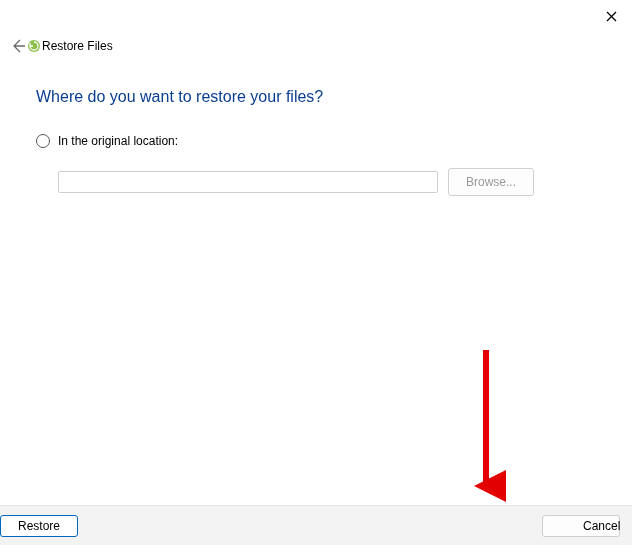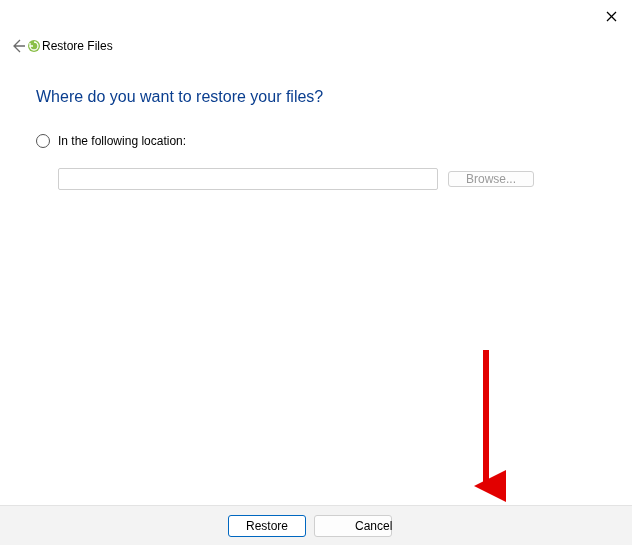--- a/index.html
+++ b/index.html
@@ -106,39 +106,39 @@
       height: 22px;
       border: 1px solid #cfcfcf;
       border-radius: 2px;
       padding: 0 6px;
       font-family: inherit;
       font-size: 12px;
       background: #fff;
     }
     .browse-btn {
       width: 86px;
-      height: 16px;
+      height: 28px;
       border: 1px solid #d0d0d0;
       border-radius: 3px;
       background: #fdfdfd;
       color: #9a9a9a;
       cursor: default;
       font-family: inherit;
       font-size: 12px;
     }
     .footer {
       position: absolute;
       bottom: 0;
       left: 0;
       right: 0;
       height: 40px;
       background: #f3f3f3;
       border-top: 1px solid #e3e3e3;
       display: flex;
-      justify-content: center;
+      justify-content: space-between;
       align-items: center;
       gap: 8px;
       padding-right: 12px;
     }
     .footer button {
       width: 78px;
       height: 22px;
       font-family: inherit;
       font-size: 12px;
       border-radius: 3px;
@@ -189,21 +189,21 @@
   </span>
   <span class="app-title">Restore Files</span>
 </div>
 
 <div class="content">
   <h1 class="heading">Where do you want to restore your files?</h1>
 
 
   <div class="radio-row">
     <span class="radio"></span>
-    <span>In the following location:</span>
+    <span>In the original location:</span>
   </div>
 
   <div class="path-row">
     <input class="path-input" type="text" value="" style="">
     <button class="browse-btn" disabled="">Browse...</button>
   </div>
 </div>
 
 <svg class="arrow-annotation" width="40" height="160" viewBox="0 0 40 160">
   <defs>

